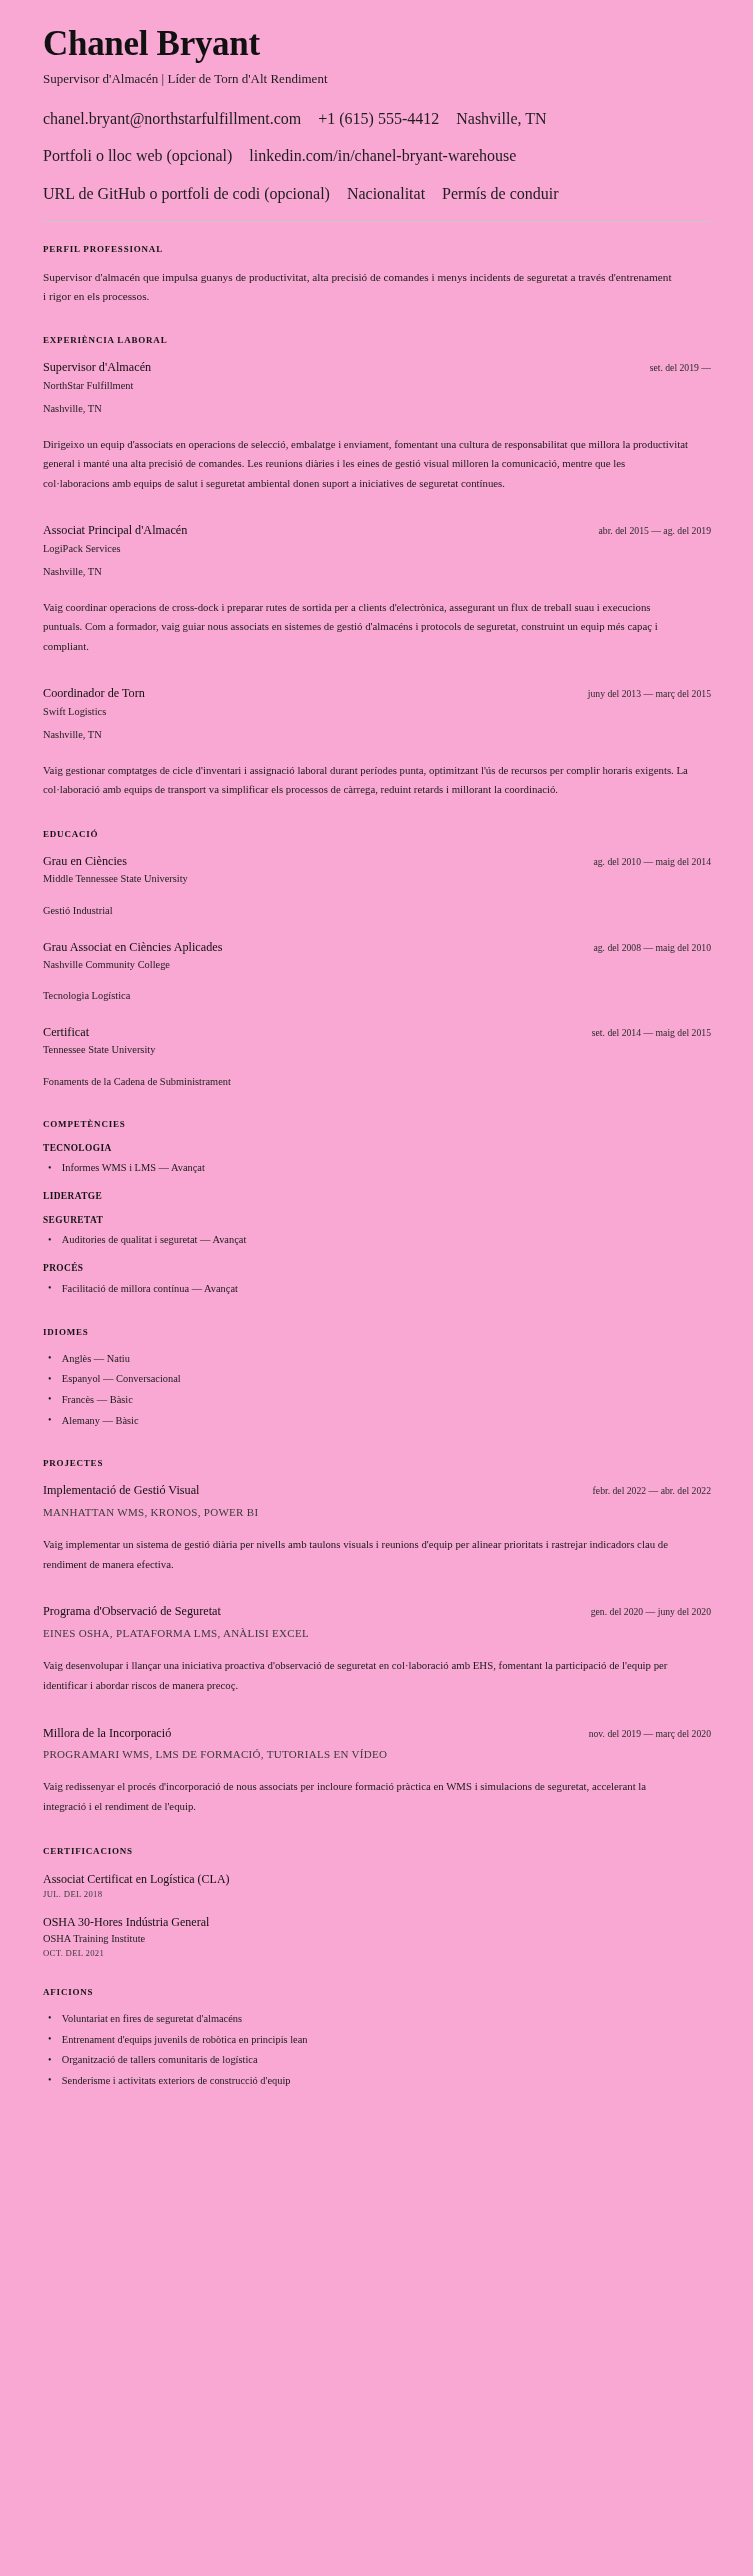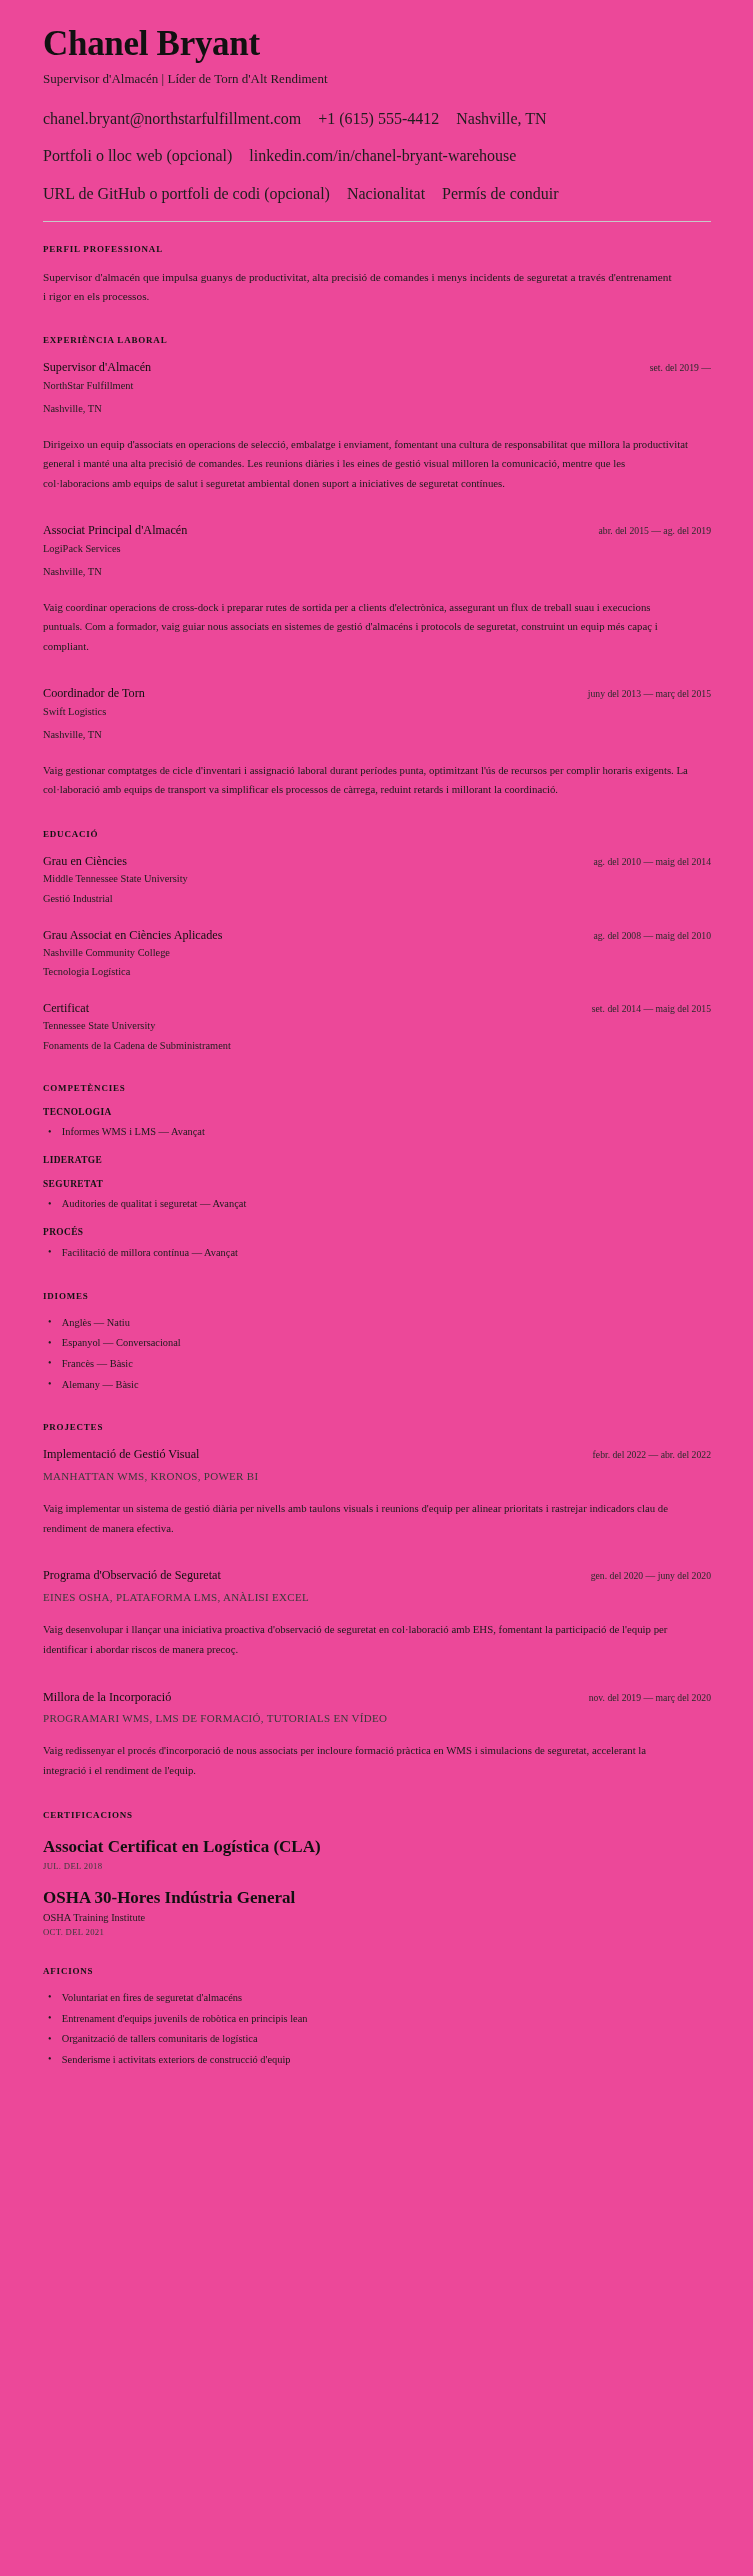--- a/index.html
+++ b/index.html
@@ -9,21 +9,21 @@
   }
   body {
     font-family: "Liberation Serif", "DejaVu Serif", serif;
     color: #1a1a1a;
     -webkit-font-smoothing: antialiased;
   }
   .page {
     width: 754px;
     min-height: 2576px;
     padding: 25px 43px 25px 43px;
-    background: #ec4899;
+    background: #f9a8d4;
   }
 
   
   .name {
     font-size: 35px;
     font-weight: 700;
     letter-spacing: -0.3px;
     line-height: 1.06;
     color: #111;
     margin-bottom: 8.8px;
@@ -100,21 +100,21 @@
   .entry-loc {
     font-size: 10.4px;
     color: #1d1d1d;
     line-height: 1.5;
     margin-top: 8.2px;
   }
   .entry-extra {
     font-size: 10.4px;
     color: #1d1d1d;
     line-height: 1.5;
-    margin-top: 4px;
+    margin-top: 16px;
   }
   .entry-meta-caps {
     font-size: 11px;
     letter-spacing: 0.3px;
     color: #3a3a3a;
     margin-top: 5.7px;
     text-transform: uppercase;
   }
   .entry-desc {
     font-size: 10.8px;
@@ -153,22 +153,22 @@
     content: "\2022";
     position: absolute;
     left: 2.5px;
     top: -0.6px;
     font-size: 10px;
     color: #1b1b1b;
   }
 
   .cert-entry { margin-bottom: 14px; }
   .cert-name {
-    font-size: 17px;
-    font-weight: 700;
+    font-size: 12px;
+    font-weight: 400;
     color: #101010;
     line-height: 1.5;
   }
   .cert-org {
     font-size: 10.4px;
     color: #1d1d1d;
     line-height: 1.5;
   }
   .cert-date {
     font-size: 8.7px;

